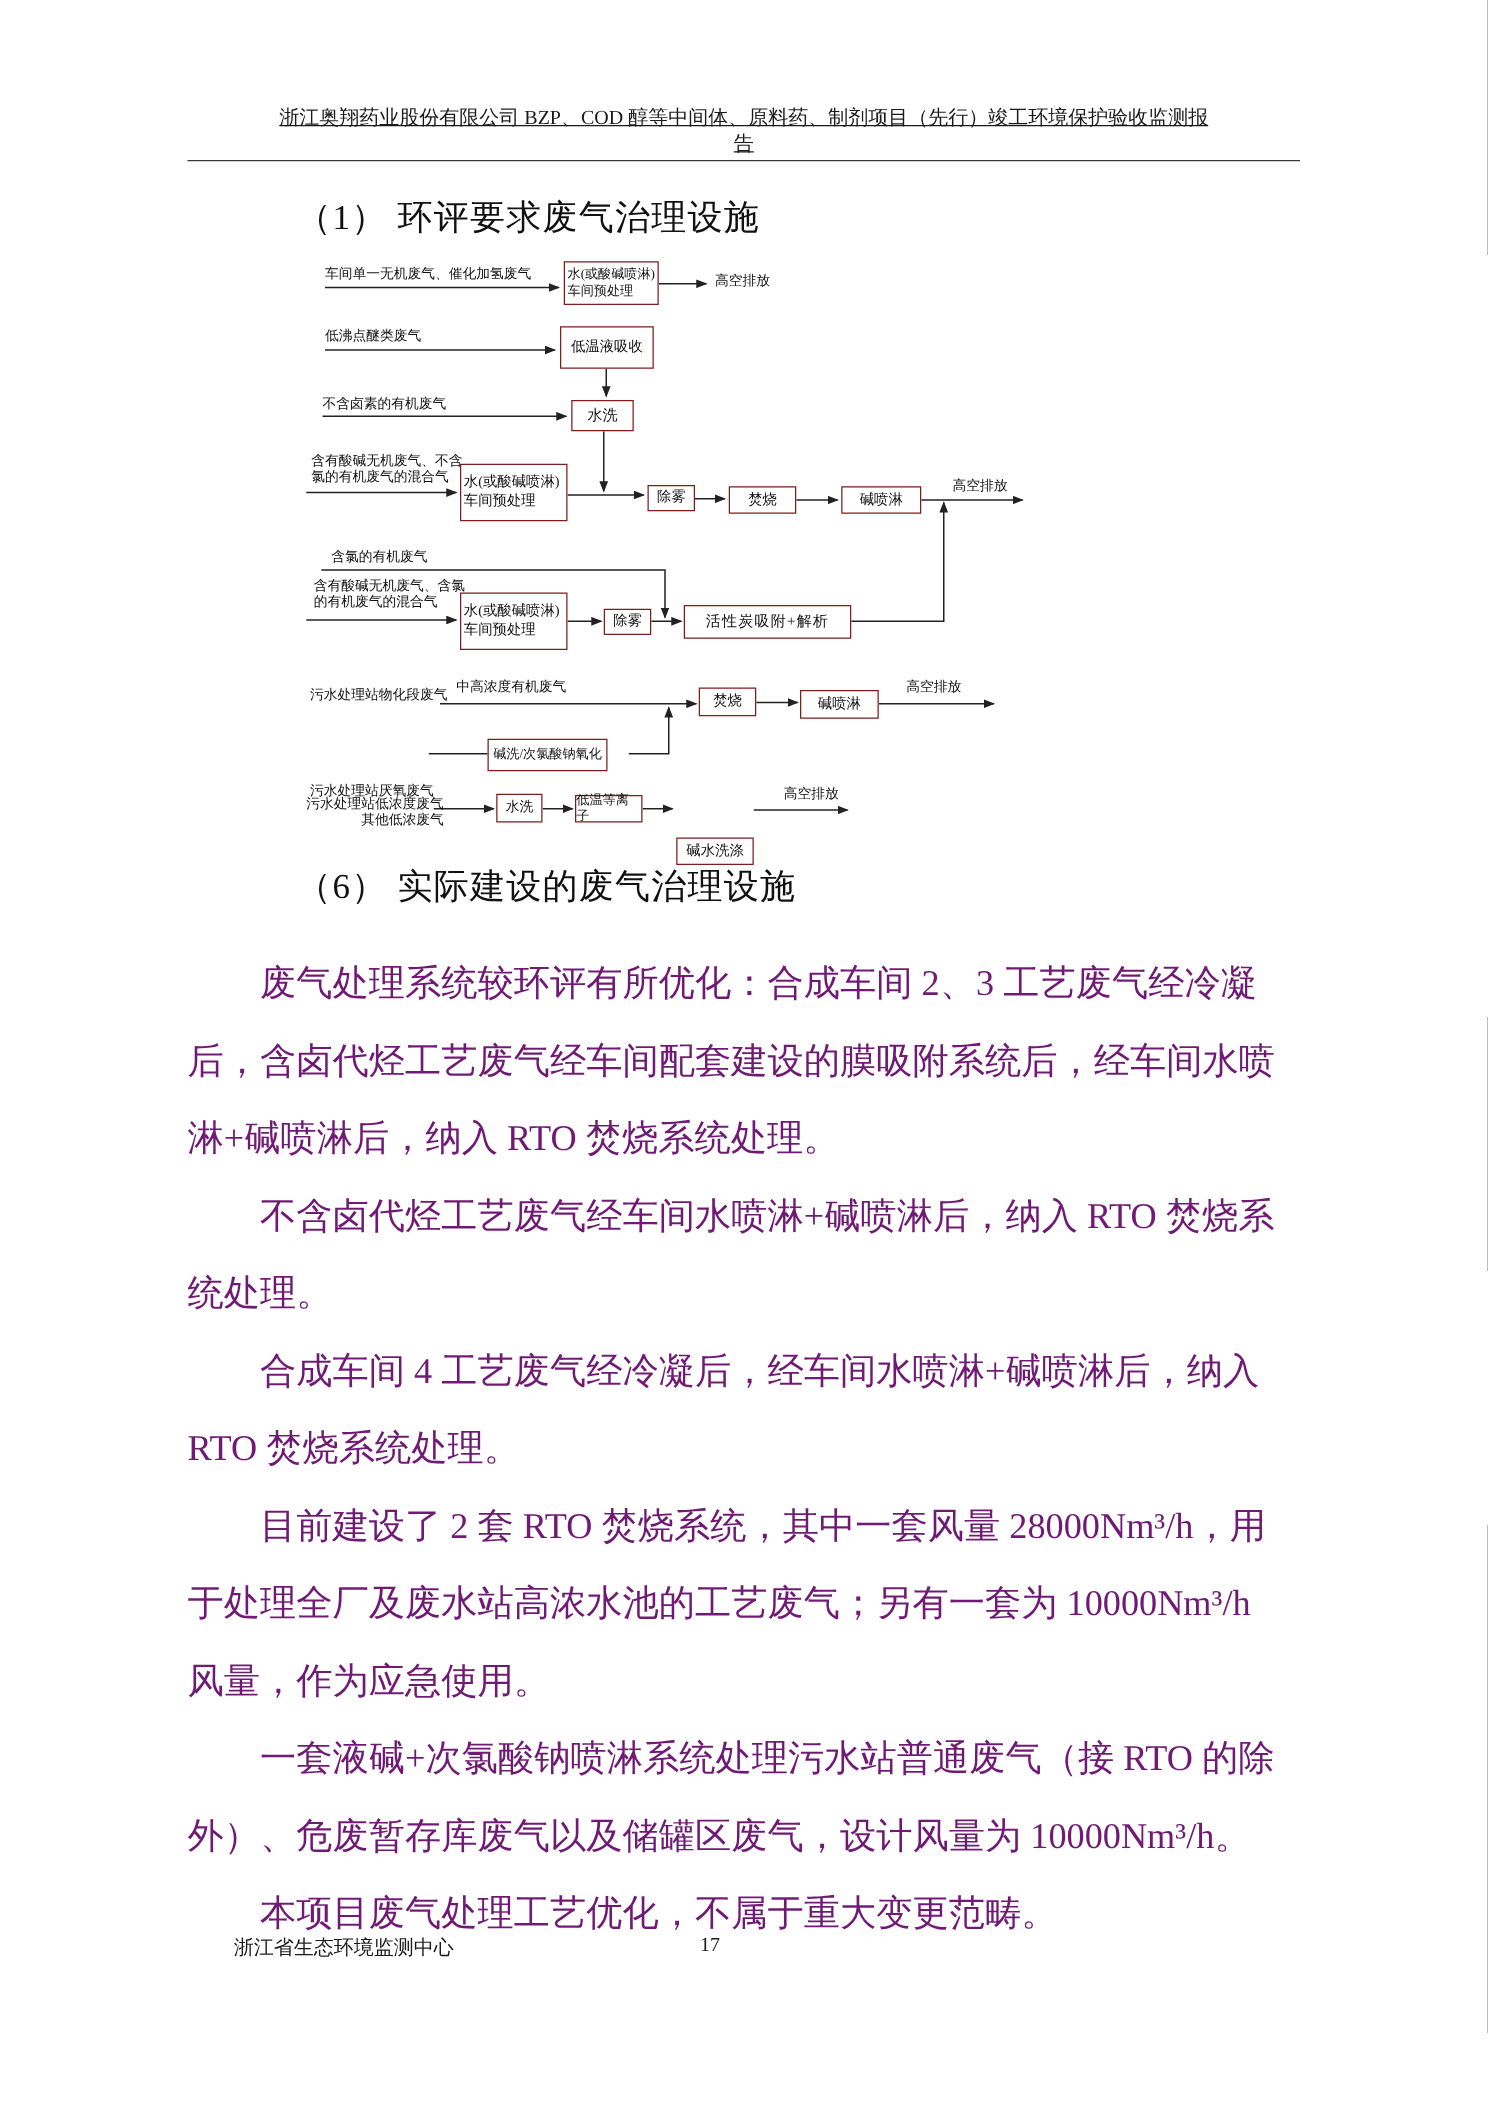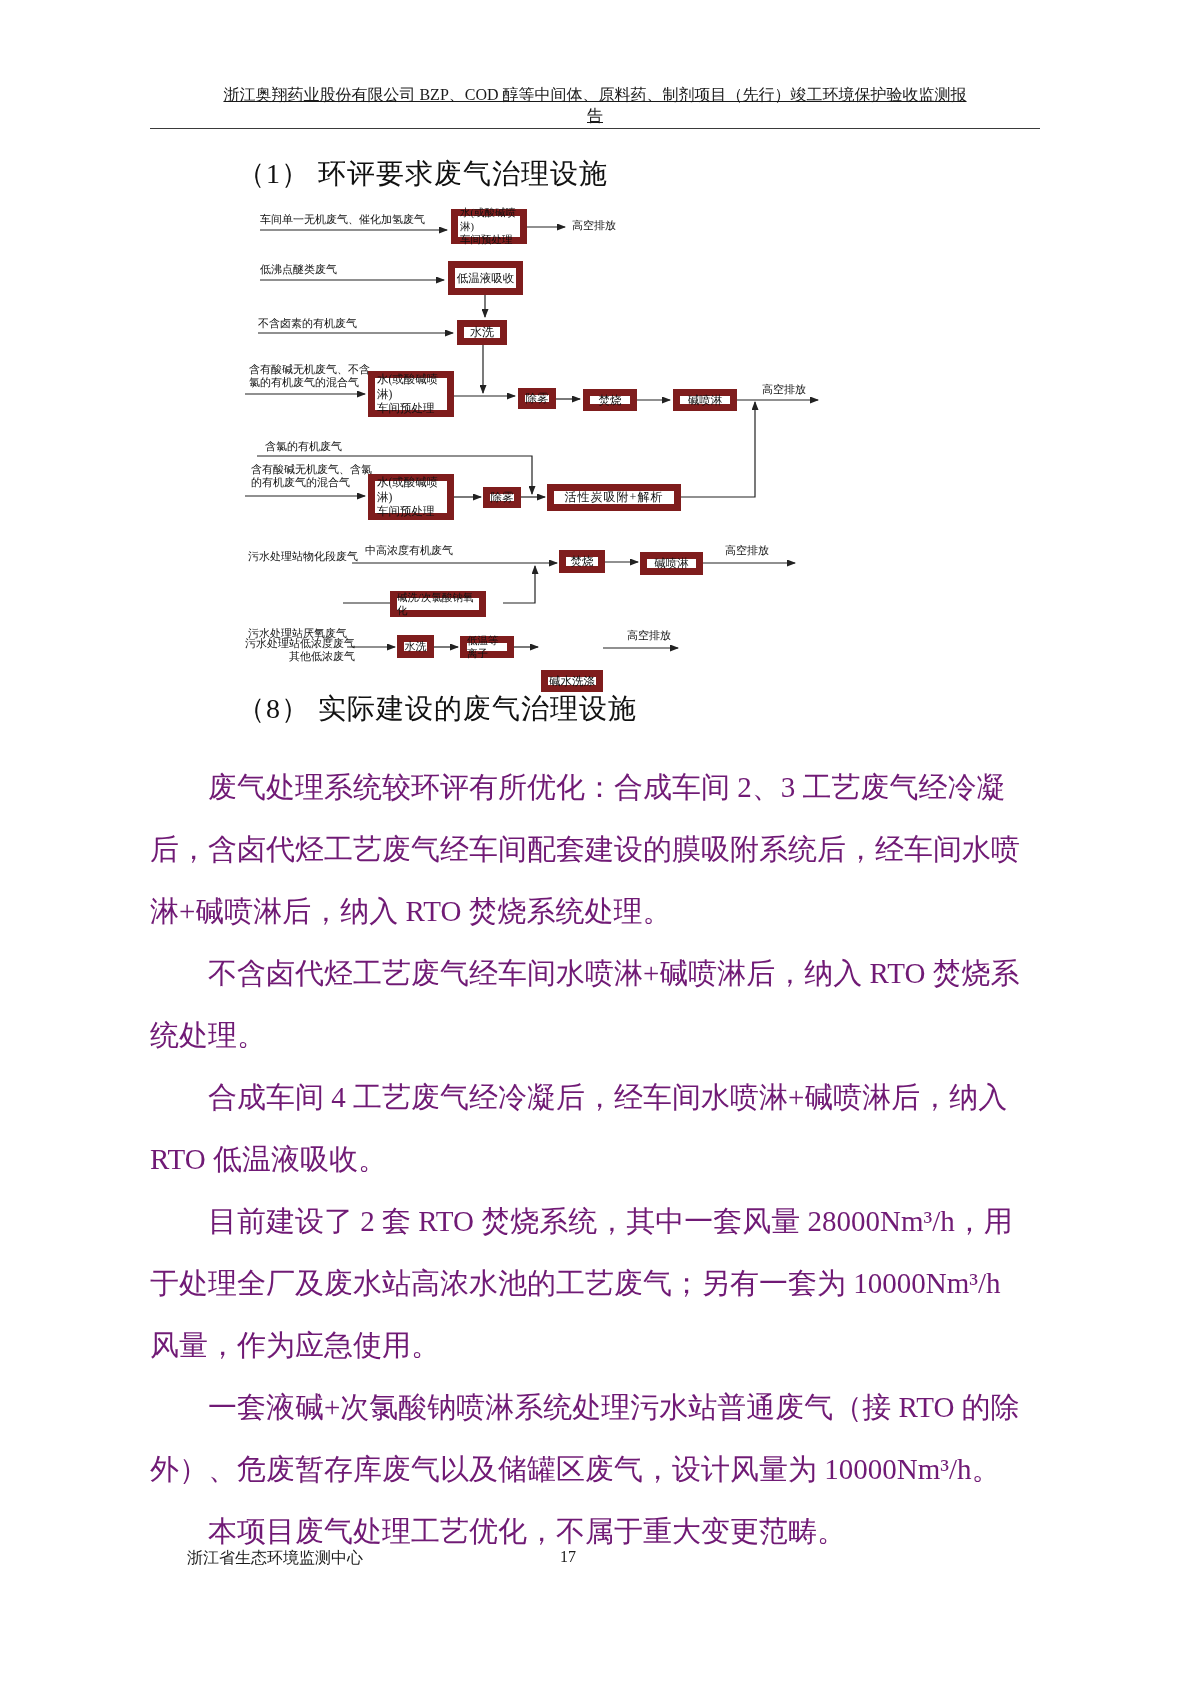--- a/index.html
+++ b/index.html
@@ -10,21 +10,21 @@
   }
   
   .hdr{position:absolute;left:150px;top:84px;width:890px;text-align:center;
        font-size:16px;line-height:21px;color:#1a1a1a;text-decoration:underline;}
   .hdr-rule{position:absolute;left:150px;top:128px;width:890px;height:1px;background:#3a3a3a;}
   
   .h1{position:absolute;font-size:28px;letter-spacing:1px;color:#111;}
   
   .chart{position:absolute;left:235px;top:200px;width:610px;height:480px;}
   .chart svg{position:absolute;left:0;top:0;}
-  .fbox{position:absolute;border:7px solid #7f1d1d;background:#fff;box-sizing:border-box;
+  .fbox{position:absolute;border:1px solid #7f1d1d;background:#fff;box-sizing:border-box;
         font-size:11.5px;line-height:1.25;color:#111;display:flex;align-items:center;justify-content:center;}
   .fbox.two{justify-content:flex-start;padding-left:2px;font-size:10.5px;line-height:1.3;}
   .pre{white-space:pre-line;}
   .flabel{position:absolute;font-size:11px;line-height:13px;color:#111;white-space:nowrap;}
   .flabel.pre{white-space:pre-line;}
   
   .bodytext{position:absolute;left:150px;top:756px;width:905px;font-size:29px;
             line-height:62px;color:#701a75;}
   .bline{height:62px;white-space:nowrap;}
   .bline.ind{text-indent:58px;}
@@ -113,30 +113,30 @@
     <div class="fbox" style="left:248px;top:287px;width:38px;height:21px;">除雾</div>
     <div class="fbox" style="left:312px;top:284px;width:134px;height:27px;font-size:12px;letter-spacing:1px;">活性炭吸附+解析</div>
     <div class="fbox" style="left:324px;top:350px;width:46px;height:23px;">焚烧</div>
     <div class="fbox" style="left:405px;top:352px;width:63px;height:23px;">碱喷淋</div>
     <div class="fbox" style="left:155px;top:391px;width:96px;height:26px;font-size:10.5px;">碱洗/次氯酸钠氧化</div>
     <div class="fbox" style="left:162px;top:435px;width:37px;height:23px;font-size:11px;">水洗</div>
     <div class="fbox" style="left:225px;top:436px;width:54px;height:22px;font-size:10.5px;">低温等离子</div>
     <div class="fbox" style="left:306px;top:437px;width:62px;height:22px;margin-top:33px;">碱水洗涤</div>
   </div>
 
-  <div class="h1" style="left:237px;top:690px;">（8） 实际建设的废气治理设施</div>
+  <div class="h1" style="left:237px;top:690px;">（6） 实际建设的废气治理设施</div>
 
   <div class="bodytext">
     <div class="bline ind">废气处理系统较环评有所优化：合成车间 2、3 工艺废气经冷凝</div>
     <div class="bline">后，含卤代烃工艺废气经车间配套建设的膜吸附系统后，经车间水喷</div>
     <div class="bline">淋+碱喷淋后，纳入 RTO 焚烧系统处理。</div>
     <div class="bline ind">不含卤代烃工艺废气经车间水喷淋+碱喷淋后，纳入 RTO 焚烧系</div>
     <div class="bline">统处理。</div>
     <div class="bline ind">合成车间 4 工艺废气经冷凝后，经车间水喷淋+碱喷淋后，纳入</div>
-    <div class="bline">RTO 低温液吸收。</div>
+    <div class="bline">RTO 焚烧系统处理。</div>
     <div class="bline ind">目前建设了 2 套 RTO 焚烧系统，其中一套风量 28000Nm³/h，用</div>
     <div class="bline">于处理全厂及废水站高浓水池的工艺废气；另有一套为 10000Nm³/h</div>
     <div class="bline">风量，作为应急使用。</div>
     <div class="bline ind">一套液碱+次氯酸钠喷淋系统处理污水站普通废气（接 RTO 的除</div>
     <div class="bline">外）、危废暂存库废气以及储罐区废气，设计风量为 10000Nm³/h。</div>
     <div class="bline ind">本项目废气处理工艺优化，不属于重大变更范畴。</div>
   </div>
 
   <div class="ftr-left">浙江省生态环境监测中心</div>
   <div class="ftr-page">17</div>

